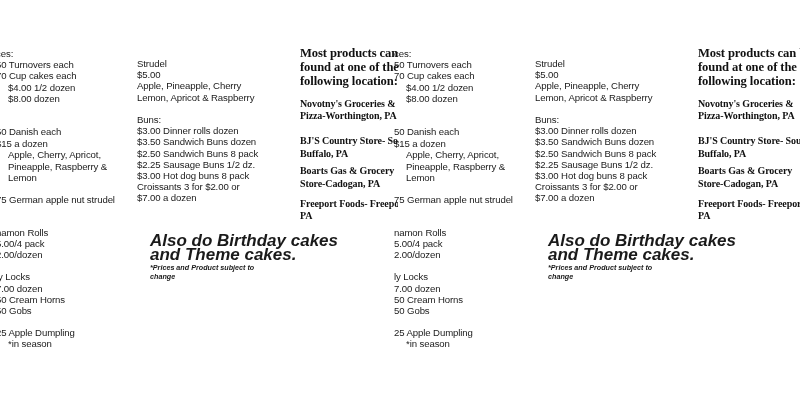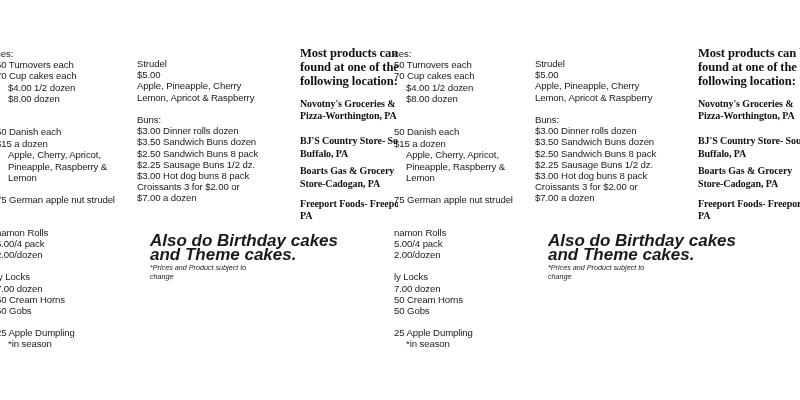--- a/index.html
+++ b/index.html
@@ -15,21 +15,21 @@
   .line { position: absolute; left: 0; font-size: 9.6px; line-height: 11px; letter-spacing: -0.1px; }
   .ind { left: 12px; }
   .colA { left: -4px; top: 0; }
   .colB { left: 137px; top: 0; }
   .colC { left: 300px; top: 0; width: 500px; }
   .serif { font-family: "Liberation Serif", "DejaVu Serif", serif; font-weight: bold; color: #111; }
   .h1 { font-size: 12.6px; line-height: 14px; }
   .loc { font-size: 10px; line-height: 12px; }
   .promo { position: absolute; left: 150px; top: 233px; }
   .promo .big { position: absolute; left: 0; font-size: 17px; font-weight: bold; font-style: italic; line-height: 15px; white-space: nowrap; }
-  .promo .small { position: absolute; left: 0; font-size: 7.2px; font-weight: normal; font-style: italic; line-height: 9px; white-space: nowrap; }
+  .promo .small { position: absolute; left: 0; font-size: 7.2px; font-weight: bold; font-style: italic; line-height: 9px; white-space: nowrap; }
 </style>
 </head>
 <body>
 
 <div class="copy c1">
   <div class="col colA">
     <div class="line" style="top:48px">ces:</div>
     <div class="line" style="top:59px">50 Turnovers each</div>
     <div class="line" style="top:70px">70 Cup cakes each</div>
     <div class="line ind" style="top:82px">$4.00 1/2 dozen</div>

